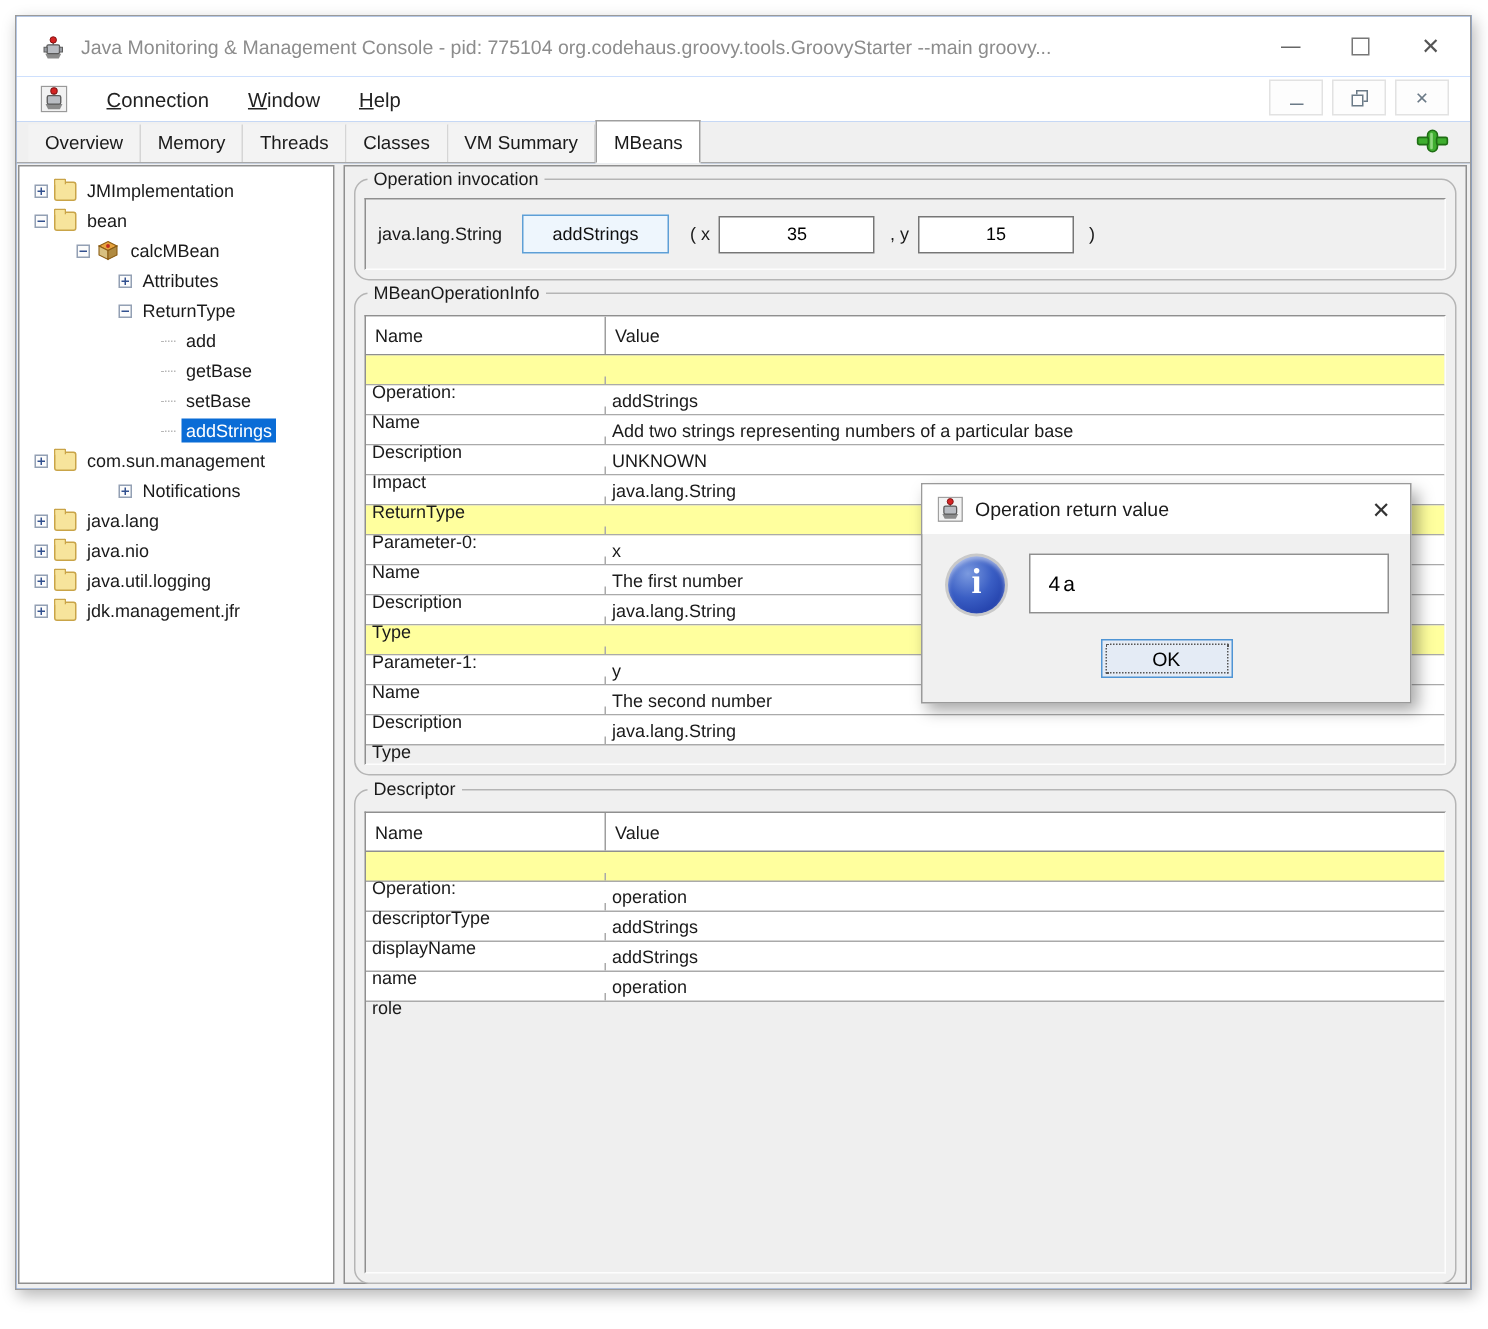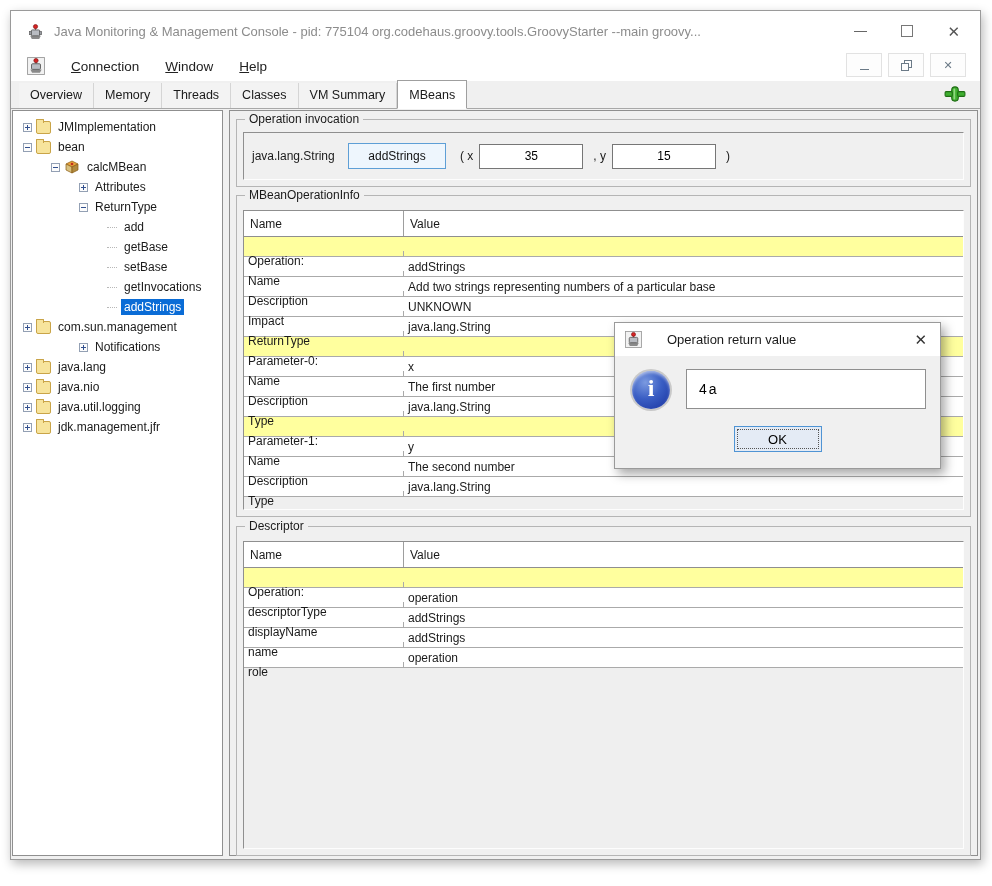--- a/index.html
+++ b/index.html
@@ -42,21 +42,21 @@
   .exp { width:9px; height:9px; border:1px solid #93a0b4; background:#fcfcfc; position:relative; flex:none; }
   .exp::before { content:""; position:absolute; left:1px; right:1px; top:3px; height:1px; background:#33518f; }
   .exp.plus::after { content:""; position:absolute; top:1px; bottom:1px; left:3px; width:1px; background:#33518f; }
   .ficon { width:15px; height:13px; background:#f7e49c; border:1px solid #c9a448; border-radius:2px; position:relative; flex:none; }
   .ficon::before { content:""; position:absolute; left:-1px; top:-3px; width:6px; height:3px; background:#f7e49c; border:1px solid #c9a448; border-bottom:none; border-radius:1px 1px 0 0; }
   .stub { width:10px; border-top:1px dotted #b8b8b8; flex:none; }
   .tlabel { white-space:nowrap; padding:1px 3px; }
   .titem.selected .tlabel { background:#0a6cd6; color:#fff; }
 
   
-  .groupbox { position:absolute; left:6px; right:6px; border:1px solid #b5b5b5; border-radius:0; background:#f0f0f0; }
+  .groupbox { position:absolute; left:6px; right:6px; border:1px solid #b5b5b5; border-radius:10px; background:#f0f0f0; }
   .gb-label { position:absolute; top:-8px; left:8px; background:#f0f0f0; padding:0 4px; font-size:12px; }
   .gb1 { top:8px;  height:68px; }
   .gb2 { top:84px; height:322px; }
   .gb3 { top:415px; height:330px; }
 
   .sunken { border-top:1px solid #8f8f8f; border-left:1px solid #8f8f8f; border-bottom:1px solid #fdfdfd; border-right:1px solid #fdfdfd; }
 
   
   .opinv-inner { position:absolute; left:6px; right:6px; top:12px; bottom:6px; background:#f0f0f0; display:flex; align-items:center; font-size:12px; }
   .rtype { width:104px; padding-left:8px; flex:none; }
@@ -70,21 +70,21 @@
   .thead { height:26px; background:#fff; border-bottom:1px solid #8f8f8f; display:flex; font-size:12px; }
   .th1 { width:160px; border-right:1px solid #9e9e9e; padding:6px 0 0 6px; }
   .th2 { flex:1; padding:6px 0 0 6px; }
   .trow { height:20px; display:flex; background:#fff; border-bottom:1px solid #aaaaaa; font-size:12px; }
   .trow .c1 { width:160px; border-right:1px solid #aaaaaa; padding:3px 0 0 4px; white-space:nowrap;margin-top:14px; }
   .trow .c2 { flex:1; padding:3px 0 0 4px; white-space:nowrap; }
   .trow.section { background:#ffff9e; }
 
   
   .dialog { position:absolute; left:614px; top:322px; width:327px; height:147px; background:#f0f0f0; border:1px solid #9a9a9a; box-shadow:4px 5px 10px rgba(0,0,0,.35); z-index:20; }
-  .dlg-title { height:33px; background:#fff; display:flex; align-items:center; padding-left:10px; gap:25px; font-size:13px; }
+  .dlg-title { height:33px; background:#fff; display:flex; align-items:center; padding-left:10px; gap:8px; font-size:13px; }
   .dlg-close { margin-left:auto; margin-right:13px; font-size:15px; color:#333; }
   .dlg-body { position:relative; height:113px; }
   .info-icon { position:absolute; left:17px; top:15px; width:38px; height:38px; border-radius:50%;
                background:radial-gradient(circle at 35% 30%, #7b9ae0 0%, #3a5ec4 45%, #16309d 100%);
                box-shadow:0 0 0 2px #c9c9c9, inset 0 2px 3px rgba(255,255,255,.5); }
   .info-icon::after { content:"i"; position:absolute; left:0; right:0; top:4px; text-align:center; color:#fff; font-size:24px; font-family:"Liberation Serif",serif; font-weight:bold; }
   .dlg-field { position:absolute; left:71px; top:13px; right:14px; height:40px; background:#fff; border:1px solid #8f8f8f; font-size:14px; padding-left:12px; letter-spacing:2px; font-family:"Liberation Sans",sans-serif; }
   .ok-btn { position:absolute; left:50%; transform:translateX(-50%); top:70px; width:88px; height:26px; background:#e4ebf5; border:1px solid #4f94d4; font-size:13px; font-family:"Liberation Sans",sans-serif; outline:1px dotted #555; outline-offset:-4px; }
 
   svg { display:block; }
@@ -195,24 +195,20 @@
         <span class="tlabel">add</span>
       </div>
       <div class="titem lvl3">
         <span class="stub"></span>
         <span class="tlabel">getBase</span>
       </div>
       <div class="titem lvl3">
         <span class="stub"></span>
         <span class="tlabel">setBase</span>
       </div>
-      <div class="titem lvl3">
-        <span class="stub"></span>
-        <span class="tlabel">getInvocations</span>
-      </div>
       <div class="titem lvl3 selected">
         <span class="stub"></span>
         <span class="tlabel">addStrings</span>
       </div>
       <div class="titem lvl0">
         <span class="exp plus"></span>
         <span class="ficon"></span>
         <span class="tlabel">com.sun.management</span>
       </div>
       <div class="titem lvl2">

